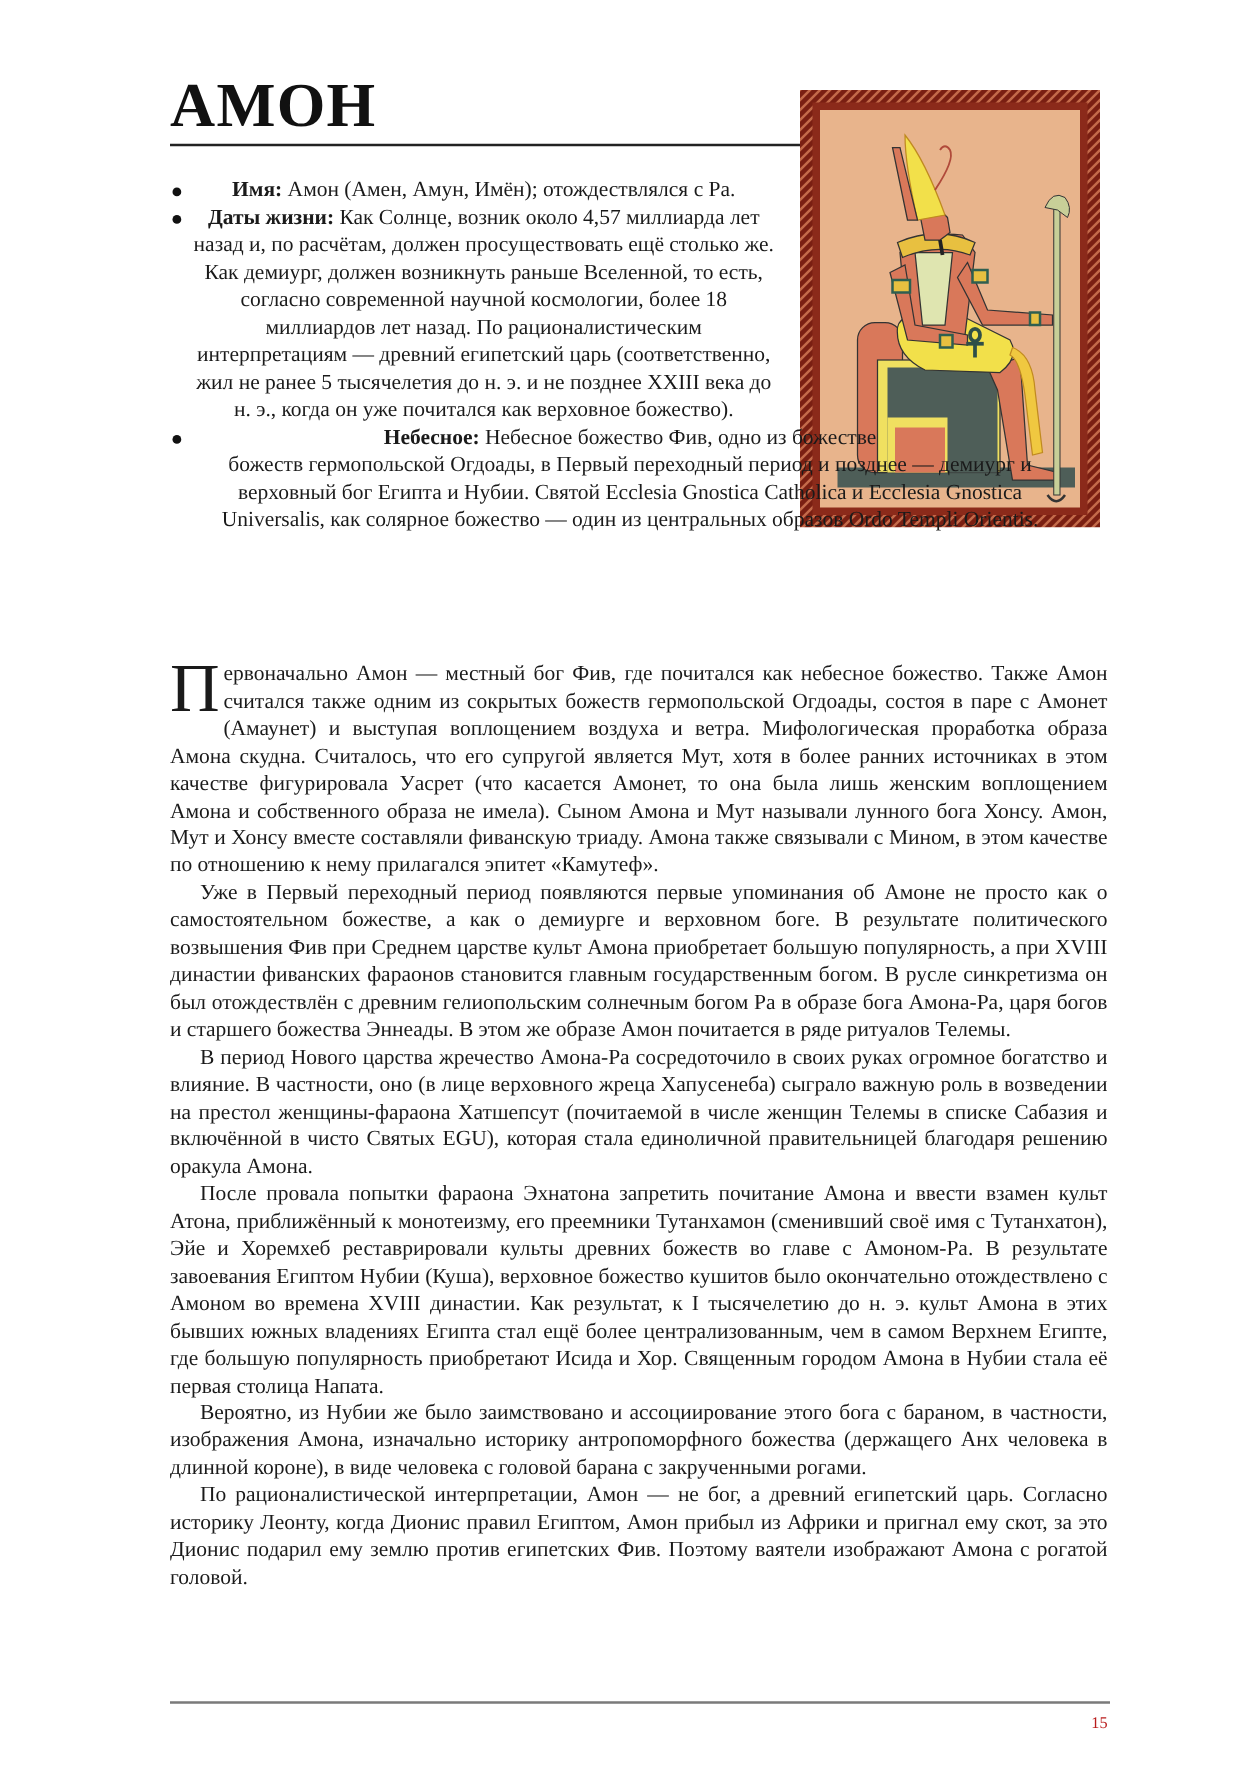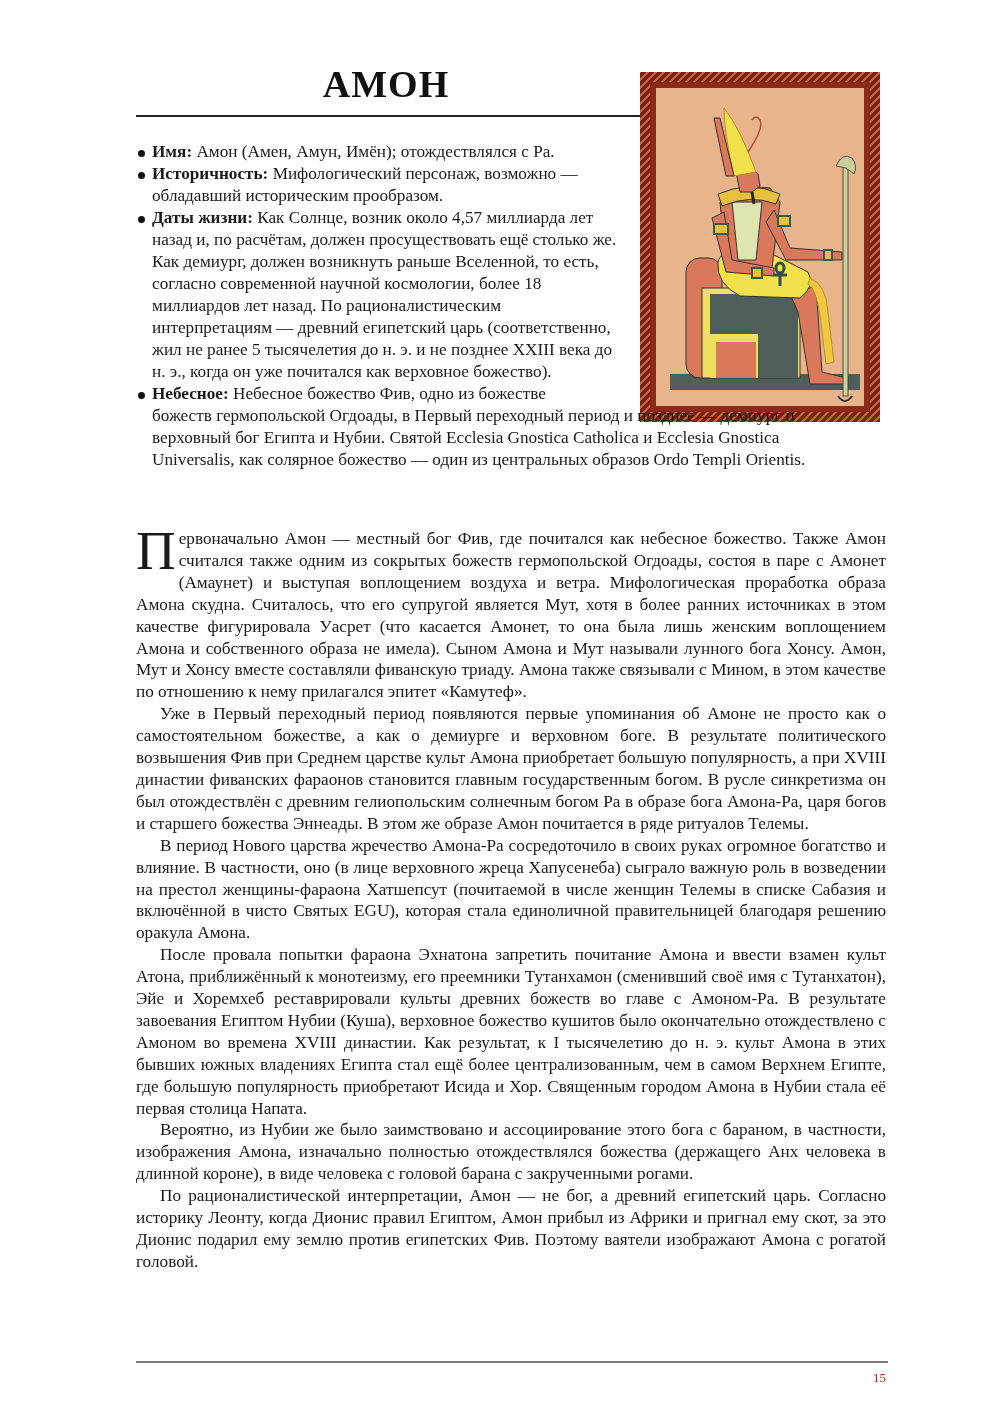--- a/index.html
+++ b/index.html
@@ -1,28 +1,28 @@
 <!DOCTYPE html>
 <html><head>
 <meta charset="utf-8">
 <style>
   html, body { margin: 0; padding: 0; background: #ffffff; }
   body { width: 1000px; height: 1415px; position: relative; overflow: hidden;
          font-family: "Liberation Serif", "DejaVu Serif", serif; color: #1a1a1a; }
 
-  .page-title { position: absolute; left: 136px; width: 500px; top: 62px; text-align: center;
-                font-size: 38px; font-weight: bold; letter-spacing: 1px; margin: 0; line-height: 44px; color:#111; }
+  .page-title { position: absolute; left: 136px; width: 500px; top: 62px; text-align: left;
+                font-size: 50px; font-weight: bold; letter-spacing: 1px; margin: 0; line-height: 44px; color:#111; }
   .title-rule { position: absolute; left: 136px; top: 115px; width: 510px; height: 2px; background: #222; }
 
   .figure { position: absolute; left: 640px; top: 72px; width: 240px; height: 350px; }
   .figure svg { display: block; }
 
   .facts { position: absolute; left: 136px; top: 141px; width: 720px; margin: 0; padding: 0; list-style: none;
            font-size: 17.2px; line-height: 22px; }
-  .facts li { position: relative; padding-left: 16px; }
+  .facts li { position: relative; padding-left: 16px; text-align: center; }
   .facts li::before { content: ""; position: absolute; left: 2px; top: 9px; width: 7px; height: 7px;
                       border-radius: 50%; background: #111; }
   .facts .narrow { width: 470px; }
   .facts .fact-label { font-weight: bold; }
 
   .body { position: absolute; left: 136px; top: 528px; width: 750px; font-size: 17.2px; line-height: 21.9px; }
   .body p { margin: 0; text-align: justify; text-indent: 24px; }
   .body p.first { text-indent: 0; }
   .dropcap { float: left; font-size: 55px; line-height: 42px; margin: 2px 3px 0 0; padding: 0; }
 
@@ -91,34 +91,31 @@
     <path d="M74 46 L80 46 L94 104 L86 104 Z" fill="#d9785a" stroke="#333" stroke-width="1"></path>
     <path d="M108 80 Q124 56 120 48 Q116 42 112 48" fill="none" stroke="#b04a3a" stroke-width="1.5"></path>
   </svg>
 </div>
 
 <ul class="facts">
   <li class="narrow">
     <span class="fact-label">Имя:</span><span> Амон (Амен, Амун, Имён); отождествлялся с Ра.</span>
   </li>
   <li class="narrow">
-    <span class="fact-label">Историчность:</span><span> Мифологический персонаж, возможно — обладавший историческим прообразом.</span>
-  </li>
-  <li class="narrow">
     <span class="fact-label">Даты жизни:</span><span> Как Солнце, возник около 4,57 миллиарда лет назад и, по расчётам, должен просуществовать ещё столько же. Как демиург, должен возникнуть раньше Вселенной, то есть, согласно современной научной космологии, более 18 миллиардов лет назад. По рационалистическим интерпретациям — древний египетский царь (соответственно, жил не ранее 5 тысячелетия до н. э. и не позднее XXIII века до н. э., когда он уже почитался как верховное божество).</span>
   </li>
   <li>
     <span class="fact-label">Небесное:</span><span> Небесное божество Фив, одно из божестве</span><br>
     <span>божеств гермопольской Огдоады, в Первый переходный период и позднее — демиург и верховный бог Египта и Нубии. Святой Ecclesia Gnostica Catholica и Ecclesia Gnostica Universalis, как солярное божество — один из центральных образов Ordo Templi Orientis.</span>
   </li>
 </ul>
 
 <div class="body">
   <p class="first"><span class="dropcap">П</span><span>ервоначально Амон — местный бог Фив, где почитался как небесное божество. Также Амон считался также одним из сокрытых божеств гермопольской Огдоады, состоя в паре с Амонет (Амаунет) и выступая воплощением воздуха и ветра. Мифологическая проработка образа Амона скудна. Считалось, что его супругой является Мут, хотя в более ранних источниках в этом качестве фигурировала Уасрет (что касается Амонет, то она была лишь женским воплощением Амона и собственного образа не имела). Сыном Амона и Мут называли лунного бога Хонсу. Амон, Мут и Хонсу вместе составляли фиванскую триаду. Амона также связывали с Мином, в этом качестве по отношению к нему прилагался эпитет «Камутеф».</span></p>
   <p>Уже в Первый переходный период появляются первые упоминания об Амоне не просто как о самостоятельном божестве, а как о демиурге и верховном боге. В результате политического возвышения Фив при Среднем царстве культ Амона приобретает большую популярность, а при XVIII династии фиванских фараонов становится главным государственным богом. В русле синкретизма он был отождествлён с древним гелиопольским солнечным богом Ра в образе бога Амона-Ра, царя богов и старшего божества Эннеады. В этом же образе Амон почитается в ряде ритуалов Телемы.</p>
   <p>В период Нового царства жречество Амона-Ра сосредоточило в своих руках огромное богатство и влияние. В частности, оно (в лице верховного жреца Хапусенеба) сыграло важную роль в возведении на престол женщины-фараона Хатшепсут (почитаемой в числе женщин Телемы в списке Сабазия и включённой в чисто Святых EGU), которая стала единоличной правительницей благодаря решению оракула Амона.</p>
   <p>После провала попытки фараона Эхнатона запретить почитание Амона и ввести взамен культ Атона, приближённый к монотеизму, его преемники Тутанхамон (сменивший своё имя с Тутанхатон), Эйе и Хоремхеб реставрировали культы древних божеств во главе с Амоном-Ра. В результате завоевания Египтом Нубии (Куша), верховное божество кушитов было окончательно отождествлено с Амоном во времена XVIII династии. Как результат, к I тысячелетию до н. э. культ Амона в этих бывших южных владениях Египта стал ещё более централизованным, чем в самом Верхнем Египте, где большую популярность приобретают Исида и Хор. Священным городом Амона в Нубии стала её первая столица Напата.</p>
-  <p>Вероятно, из Нубии же было заимствовано и ассоциирование этого бога с бараном, в частности, изображения Амона, изначально полностью отождествлялся божества (держащего Анх человека в длинной короне), в виде человека с головой барана с закрученными рогами.</p>
+  <p>Вероятно, из Нубии же было заимствовано и ассоциирование этого бога с бараном, в частности, изображения Амона, изначально историку антропоморфного божества (держащего Анх человека в длинной короне), в виде человека с головой барана с закрученными рогами.</p>
   <p>По рационалистической интерпретации, Амон — не бог, а древний египетский царь. Согласно историку Леонту, когда Дионис правил Египтом, Амон прибыл из Африки и пригнал ему скот, за это Дионис подарил ему землю против египетских Фив. Поэтому ваятели изображают Амона с рогатой головой.</p>
 </div>
 
 <div class="footer-rule"></div>
 <div class="page-number">15</div>
 
 </body></html>

